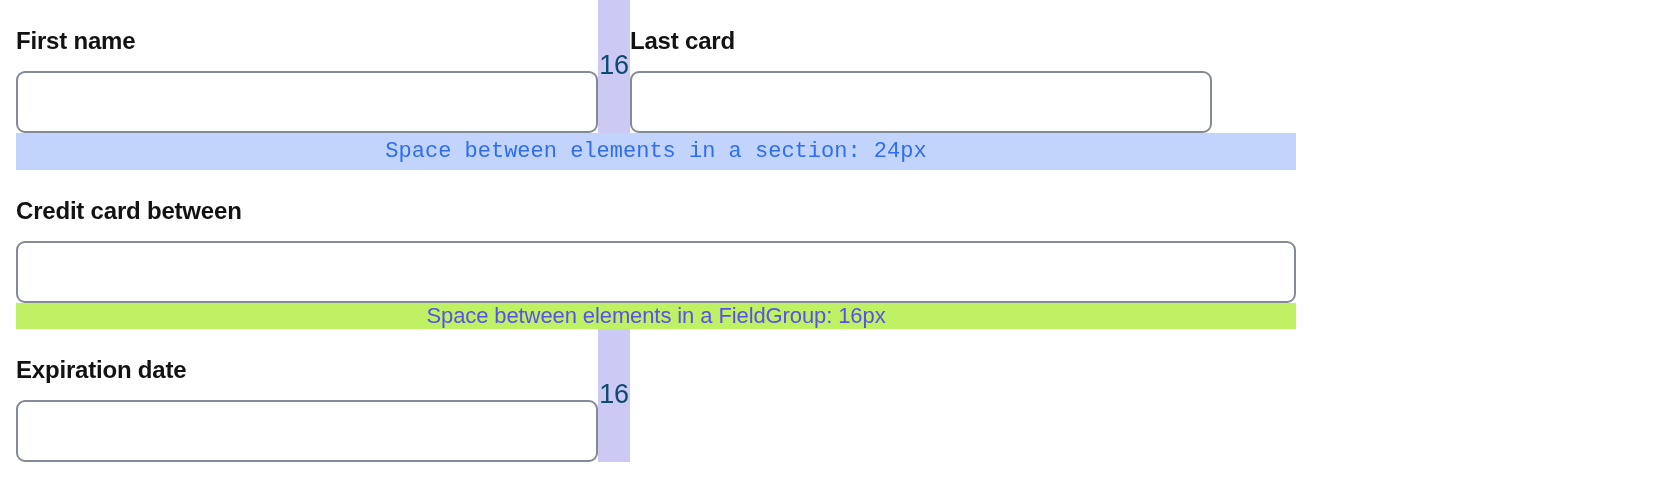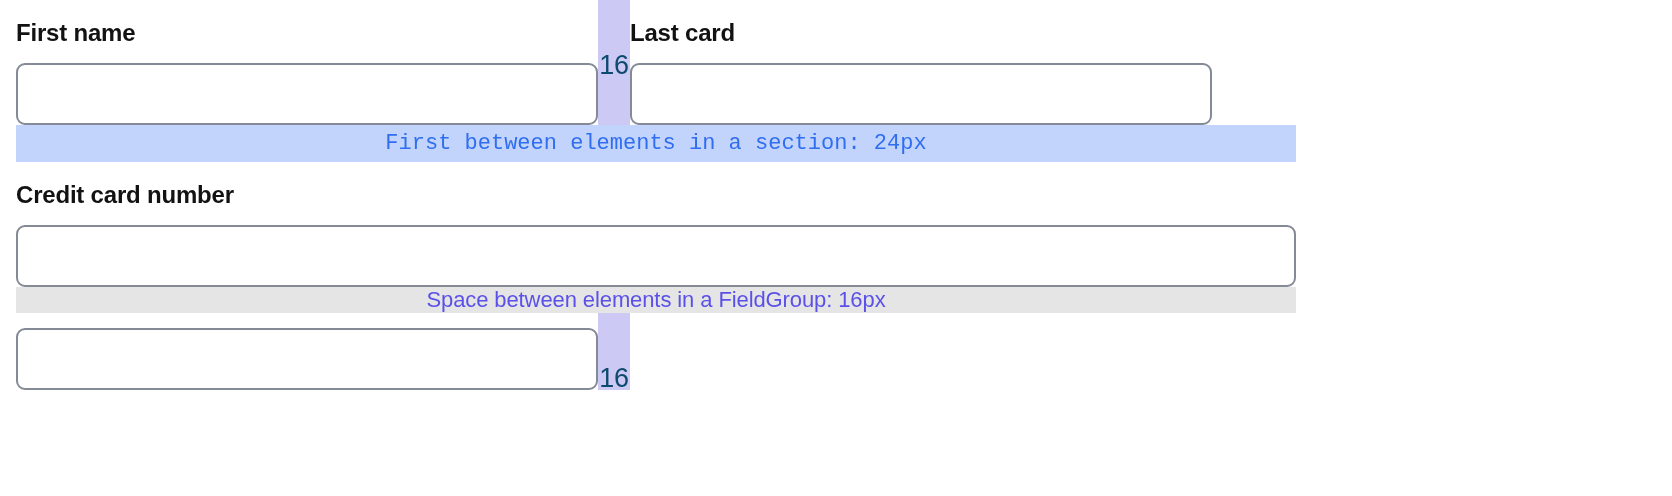--- a/index.html
+++ b/index.html
@@ -67,21 +67,21 @@
   }
 
   
   .field-label {
     font-family: "Liberation Sans", sans-serif;
     font-weight: bold;
     font-size: 24px;
     line-height: 30px;
     color: #121212;
     letter-spacing: -0.2px;
-    padding-top: 18px;
+    padding-top: 26px;
     padding-bottom: 0;
     white-space: nowrap;
   }
 
   
   .field-input {
     display: block;
     width: 100%;
     height: 62px;
     box-sizing: border-box;
@@ -110,21 +110,21 @@
   .anno-section {
     background: #c2d4fb;
     height: 37px;
     line-height: 37px;
     font-family: "Liberation Mono", monospace;
     font-size: 22px;
     color: #2f6ef0;
     letter-spacing: 0px;
   }
   .anno-fieldgroup {
-    background: #e5e5e5;
+    background: #bef264;
     height: 26px;
     line-height: 26px;
     font-family: "Liberation Sans", sans-serif;
     font-size: 22px;
     color: #5b51e8;
     letter-spacing: -0.1px;
   }
 </style>
 </head>
 <body>
@@ -143,34 +143,35 @@
         <span class="gap-label">16</span>
       </div>
 
       <div class="field-col">
         <div class="field-label">Last card</div>
         <input class="field-input" type="text" placeholder="" style="">
       </div>
 
     </div>
 
-    <div class="anno-band anno-section">First between elements in a section: 24px</div>
+    <div class="anno-band anno-section">Space between elements in a section: 24px</div>
 
     <div class="field-row">
       <div class="field-col field-wide">
-        <div class="field-label">Credit card number</div>
+        <div class="field-label">Credit card between</div>
         <input class="field-input" type="text" placeholder="" style="">
       </div>
     </div>
 
     <div class="anno-band anno-fieldgroup">Space between elements in a FieldGroup: 16px</div>
 
     <div class="field-row">
 
       <div class="field-col">
+        <div class="field-label">Expiration date</div>
         <input class="field-input" type="text" placeholder="" style="">
       </div>
 
       <div class="gap-strip">
         <span class="gap-label">16</span>
       </div>
 
 
     </div>
 

